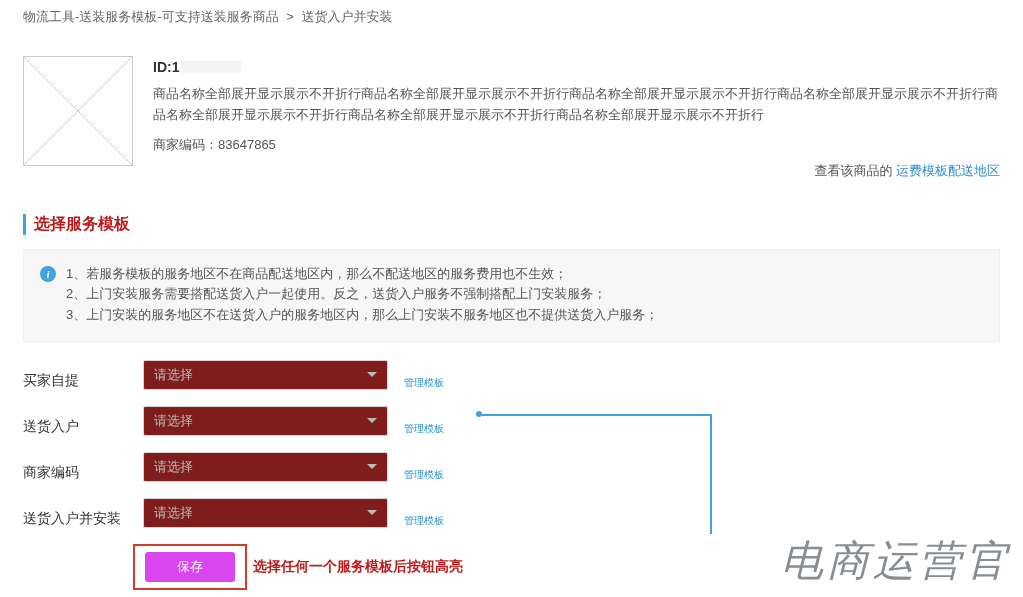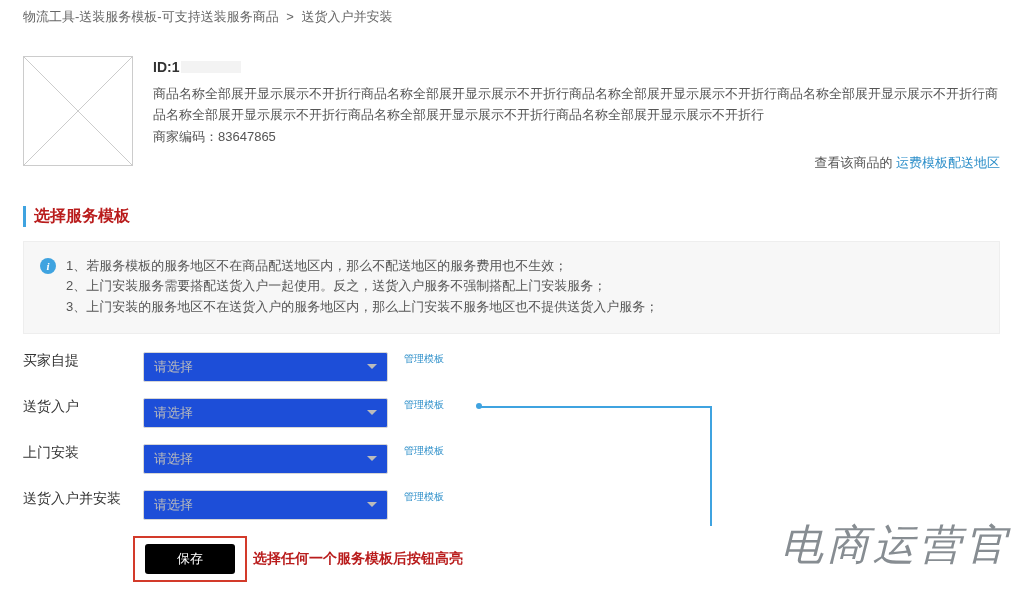--- a/index.html
+++ b/index.html
@@ -38,21 +38,21 @@
     width: 100%; height: 100%;
     background: linear-gradient(to top right, transparent calc(50% - 0.5px), #ccc calc(50% - 0.5px), #ccc calc(50% + 0.5px), transparent calc(50% + 0.5px));
   }
   .img-placeholder::after {
     background: linear-gradient(to top left, transparent calc(50% - 0.5px), #ccc calc(50% - 0.5px), #ccc calc(50% + 0.5px), transparent calc(50% + 0.5px));
   }
   .product-info { flex: 1; line-height: 1.6; }
   .pid { color: #333; font-size: 14px; margin-bottom: 6px; display:flex; align-items:center;font-weight:bold;}
   .pid .mask { display:inline-block; width:60px; height:12px; background:#f3f3f3; margin-left:2px;}
   .pname { color: #555; font-size: 13px; line-height: 1.55; }
-  .pcode { color: #555; margin-top: 2px; }
+  .pcode { color: #555; margin-top: 10px; }
   .plink-row { color: #555; margin-top: 6px; text-align: right; }
   .link { color: #2b8ec9; cursor: pointer; }
   .section-title {
     border-left: 3px solid #3fa3e0;
     padding-left: 8px;
     font-size: 16px;
     font-weight: bold;
     color: #b91c1c;
     margin: 22px 23px 14px;
   }
@@ -72,39 +72,39 @@
     font-size: 11px; font-style: italic; font-weight: bold;
     display: flex; align-items: center; justify-content: center;
     flex-shrink: 0;
     margin-top: 2px;
     font-family: Georgia, serif;
   }
   .info-lines { color: #555; line-height: 1.55; }
   .form-area { padding: 0 23px; }
   .form-row {
     display: flex;
-    align-items: flex-start;
+    align-items: flex-end;
     margin-bottom: 16px;
   }
   .label {
     width: 120px;
     color: #333;
     font-size: 14px;
   }
   .select {
     width: 245px;
     height: 30px;
     border: 1px solid #d6d6d6;
     border-radius: 2px;
     display: flex;
     align-items: center;
     justify-content: space-between;
     padding: 0 10px;
     color: #bbb;
-    background: #1d4ed8;
+    background: #7f1d1d;
     cursor: pointer;
     font-size: 13px;
   }
   .chevron {
     width: 0; height: 0;
     border-left: 5px solid transparent;
     border-right: 5px solid transparent;
     border-top: 5px solid #bbb;
   }
   .manage-link {
@@ -120,35 +120,35 @@
     padding: 6px 10px;
     margin-left: 110px;
     display:flex;
     align-items:center;
   }
   .save-btn {
     width: 90px;
     height: 30px;
     border-radius: 3px;
     border: none;
-    background: #000000;
+    background: #d946ef;
     color: #fff;
     font-size: 13px;
     cursor: not-allowed;
   }
   .hint {
     color: #b91c1c;
     font-size: 14px;
     font-weight: bold;
     margin-left: 6px;
   }
   .watermark {
     position: absolute;
     right: 12px;
-    bottom: 24px;
+    bottom: 8px;
     font-size: 42px;
     color: rgba(70,80,88,0.65);
     font-family: "KaiTi","STKaiti",serif;
     font-style: italic;
     letter-spacing: 4px;
     pointer-events: none;
     margin-left: 20px;
   }
   
   .callout {
@@ -217,21 +217,21 @@
       <span>请选择</span>
       <span class="chevron"></span>
     </div>
     <span class="manage-link">管理模板</span>
     <span class="dot"></span>
     <span class="callout h1"></span>
     <span class="callout v1"></span>
   </div>
 
   <div class="form-row">
-    <div class="label">上门安装</div>
+    <div class="label">商家编码</div>
     <div class="select">
       <span>请选择</span>
       <span class="chevron"></span>
     </div>
     <span class="manage-link">管理模板</span>
   </div>
 
   <div class="form-row">
     <div class="label">送货入户并安装</div>
     <div class="select">

